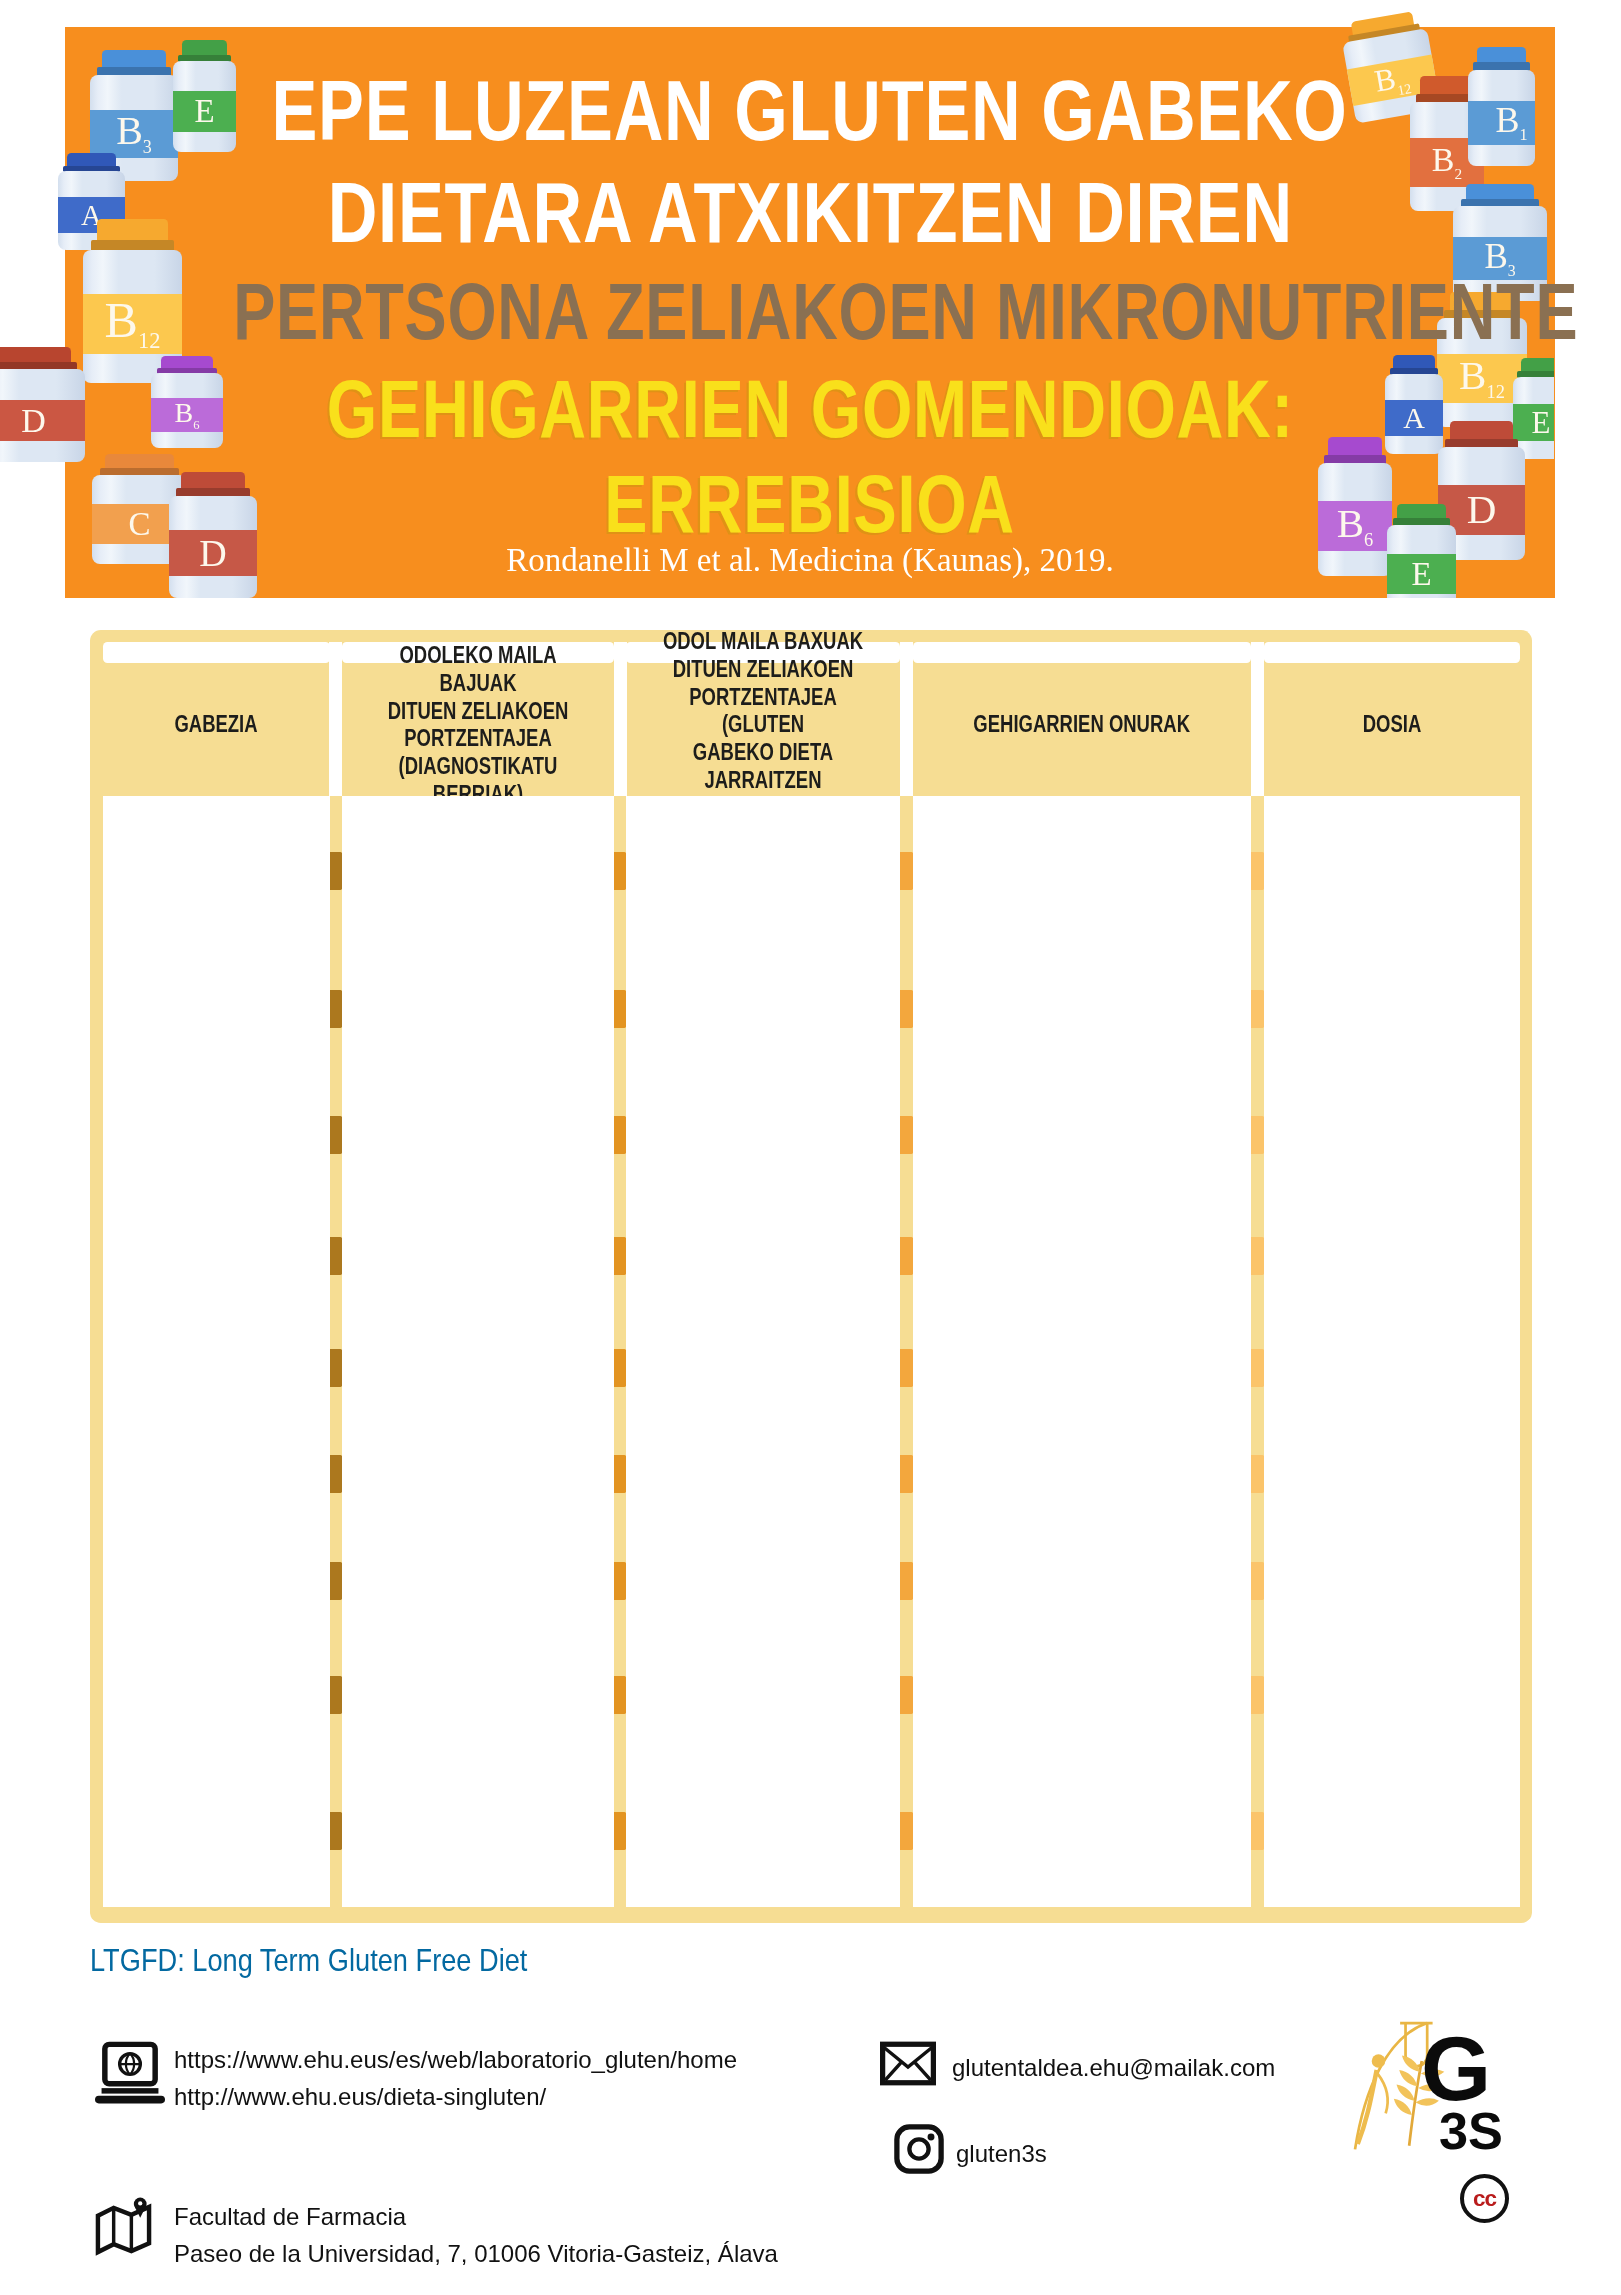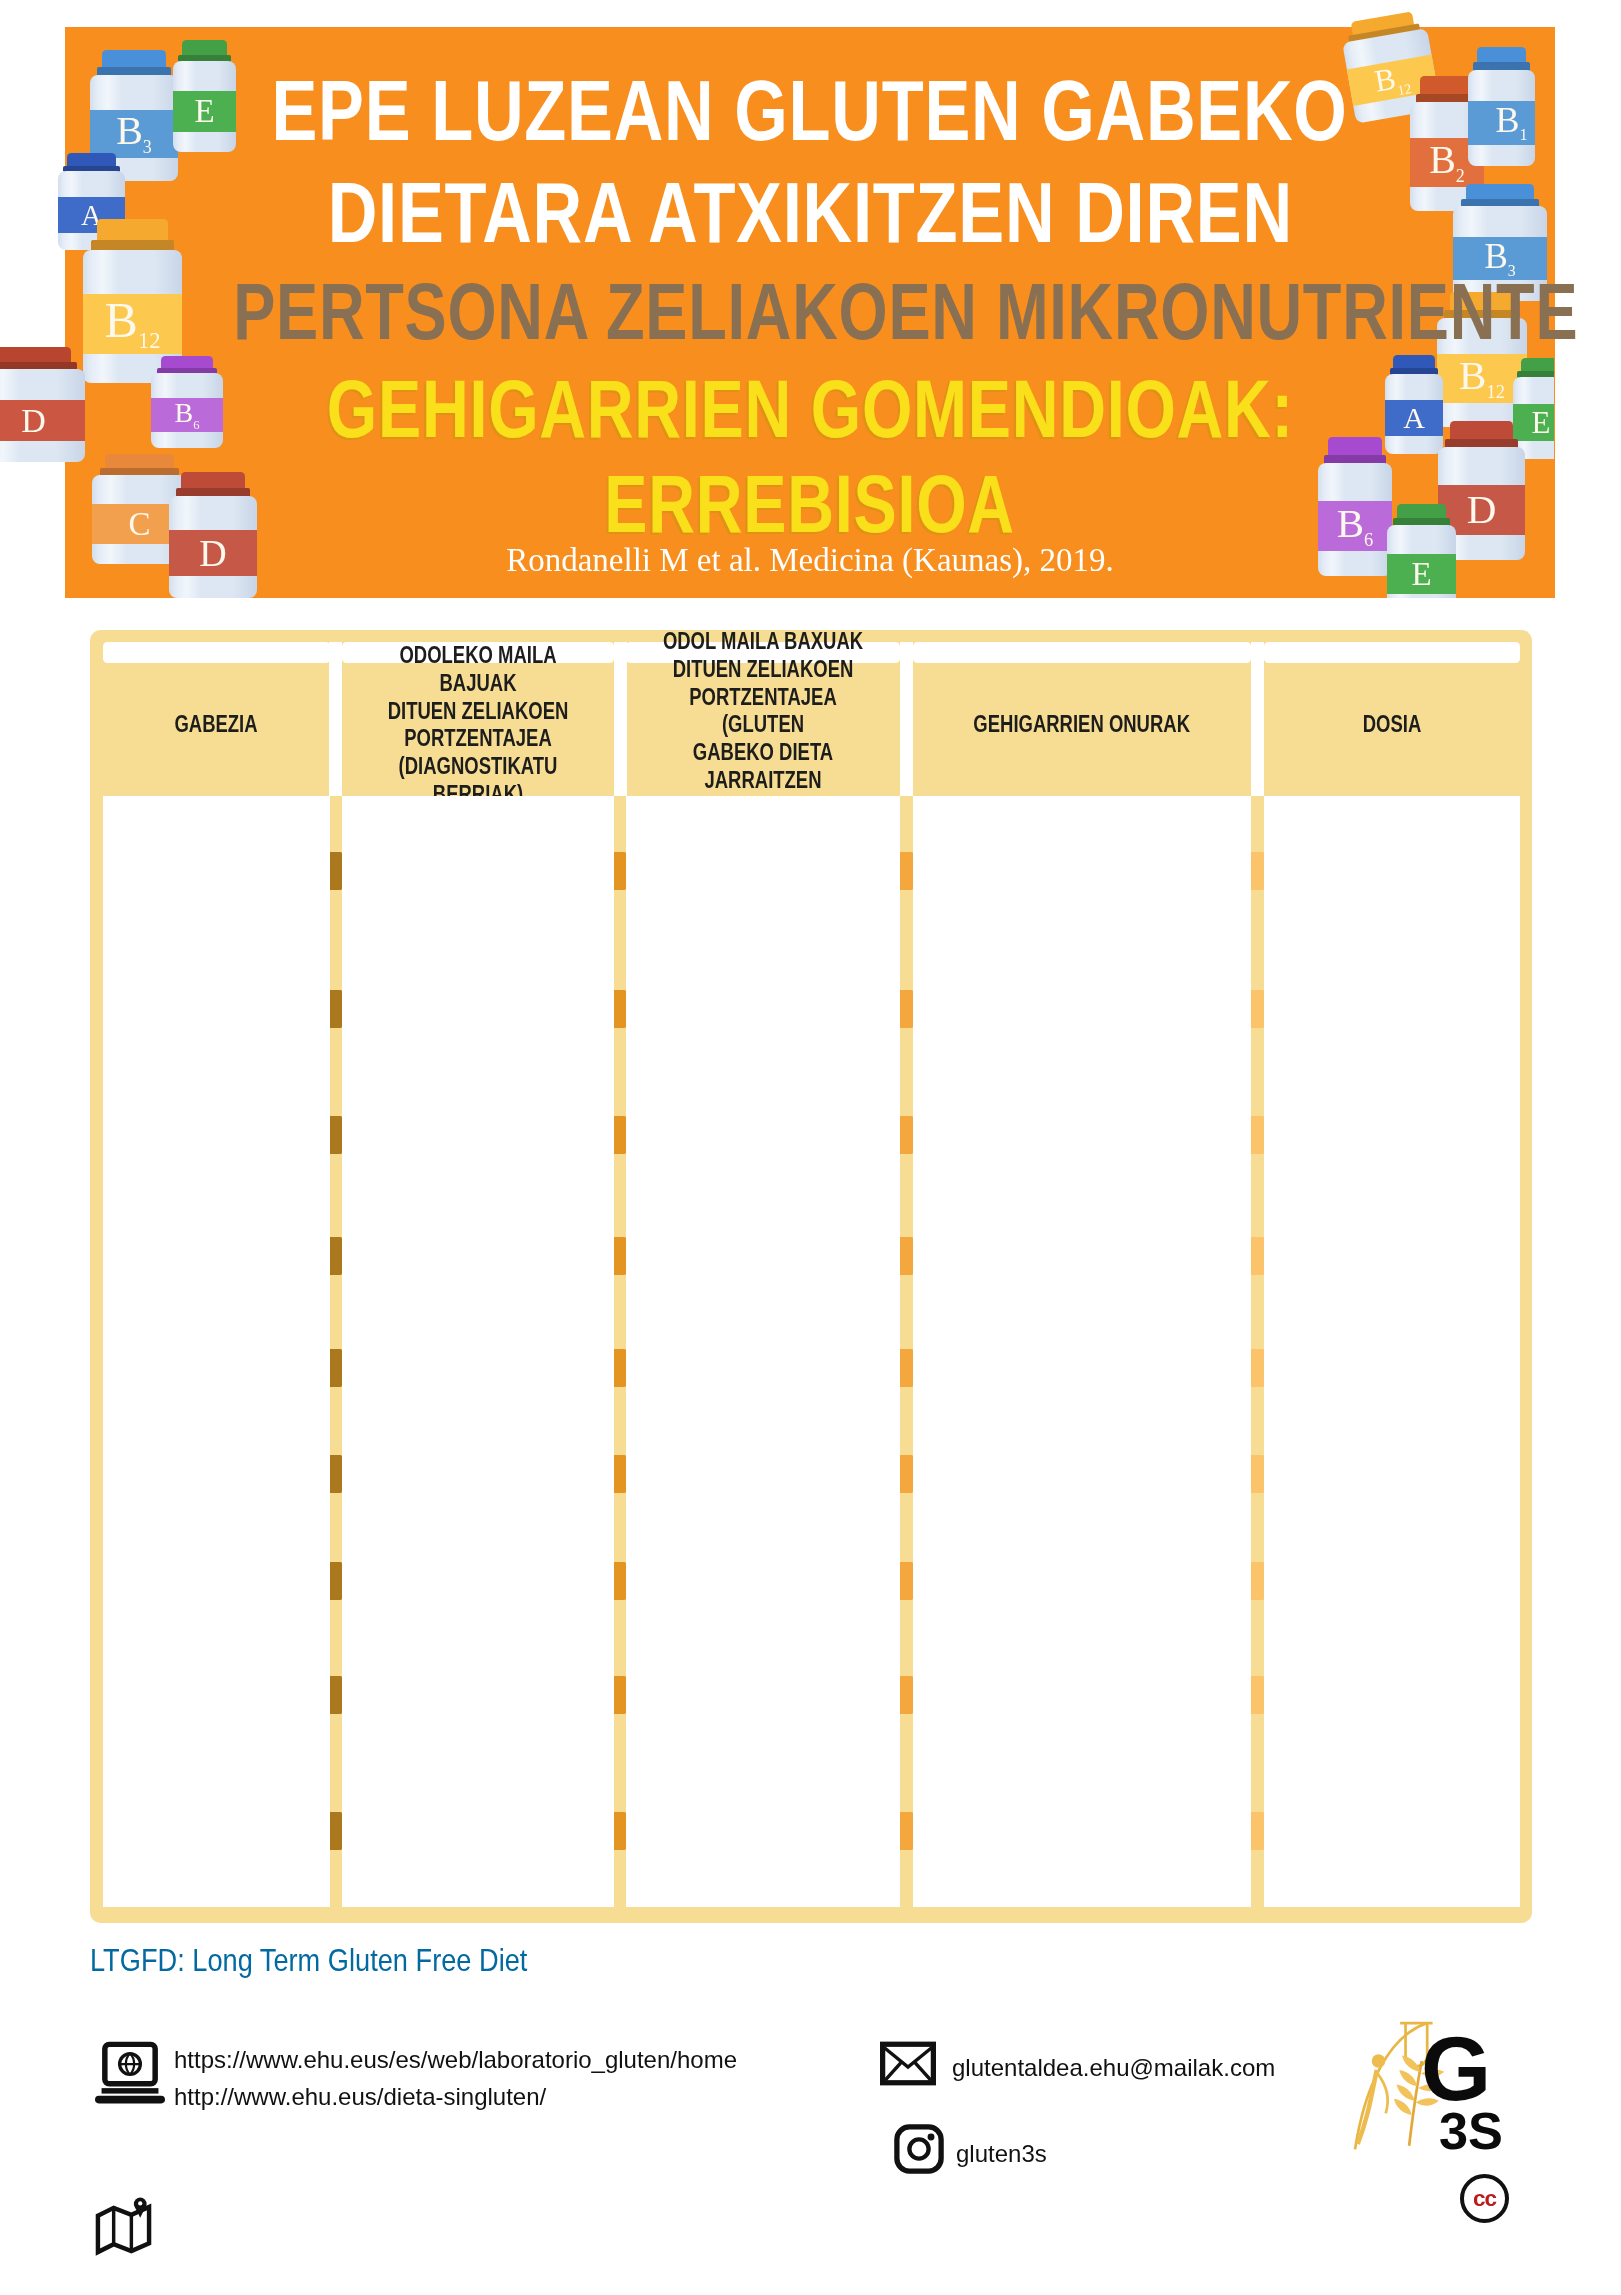--- a/index.html
+++ b/index.html
@@ -131,21 +131,21 @@
           <div class="b-label" style="background: rgb(252, 200, 78);">
             <span class="b-letter" style="font-size: 31px;"><span>B</span><sub>12</sub></span>
           </div>
         </div>
       </div>
       <div class="bottle" style="left: 1410px; top: 76px; width: 74px; height: 135px; transform: rotate(0deg);">
         <div class="b-cap" style="background: rgb(208, 90, 44);"></div>
         <div class="b-rim" style="background: rgb(208, 90, 44);"></div>
         <div class="b-body">
           <div class="b-label" style="background: rgb(226, 112, 63);">
-            <span class="b-letter" style="font-size: 40px;"><span>B</span><sub>2</sub></span>
+            <span class="b-letter" style="font-size: 34px;"><span>B</span><sub>2</sub></span>
           </div>
         </div>
       </div>
       <div class="bottle" style="left: 1468px; top: 47px; width: 67px; height: 119px; transform: rotate(0deg);">
         <div class="b-cap" style="background: rgb(74, 144, 217);"></div>
         <div class="b-rim" style="background: rgb(74, 144, 217);"></div>
         <div class="b-body">
           <div class="b-label" style="background: rgb(91, 155, 213);">
             <span class="b-letter" style="font-size: 36px; margin-left: 20px;"><span>B</span><sub>1</sub></span>
           </div>
@@ -508,20 +508,24 @@
   </svg>
   <div class="f-item" style="left:956px;top:2135px">gluten3s</div>
 
   <svg class="f-icon" style="left:94px;top:2196px" width="59" height="65" viewBox="0 0 60 66">
     <path d="M4 20 L20 12 L38 19 L56 11 L56 48 L38 56 L20 49 L4 57 Z" fill="none" stroke="#111" stroke-width="4.5"></path>
     <path d="M20 12 V49 M38 19 V56" fill="none" stroke="#111" stroke-width="3.5"></path>
     <circle cx="47" cy="8" r="6.5" fill="#111"></circle>
     <circle cx="47" cy="7.5" r="2.2" fill="#fff"></circle>
     <path d="M41.5 11 L47 22 L52.5 11 Z" fill="#111"></path>
   </svg>
+  <div class="f-item" style="left:174px;top:2198px">
+    <div>Facultad de Farmacia</div>
+    <div>Paseo de la Universidad, 7, 01006 Vitoria-Gasteiz, Álava</div>
+  </div>
 
   <svg class="logo" viewBox="0 0 235 185">
     <path d="M10 150 C20 85 45 25 90 10" fill="none" stroke="#e9b644" stroke-width="3"></path>
     <path d="M60 10 h36 M66 10 v36 M90 10 v36 M66 46 a12 12 0 0 0 24 0" fill="none" stroke="#e9b644" stroke-width="3"></path>
     <circle cx="36" cy="52" r="7.5" fill="#eebc4e"></circle>
     <path d="M34 62 C28 92 24 116 13 144" fill="none" stroke="#eebc4e" stroke-width="5"></path>
     <path d="M35 66 C45 79 49 94 44 110" fill="none" stroke="#eebc4e" stroke-width="3"></path>
     <path d="M84 52 C78 82 74 112 70 146" fill="none" stroke="#e2a93a" stroke-width="3"></path>
     <path d="M82 64 q-16 -3 -20 -18 q16 3 20 18 Z" fill="#f2c35a"></path>
     <path d="M79 80 q-16 -3 -20 -18 q16 3 20 18 Z" fill="#f2c35a"></path>

